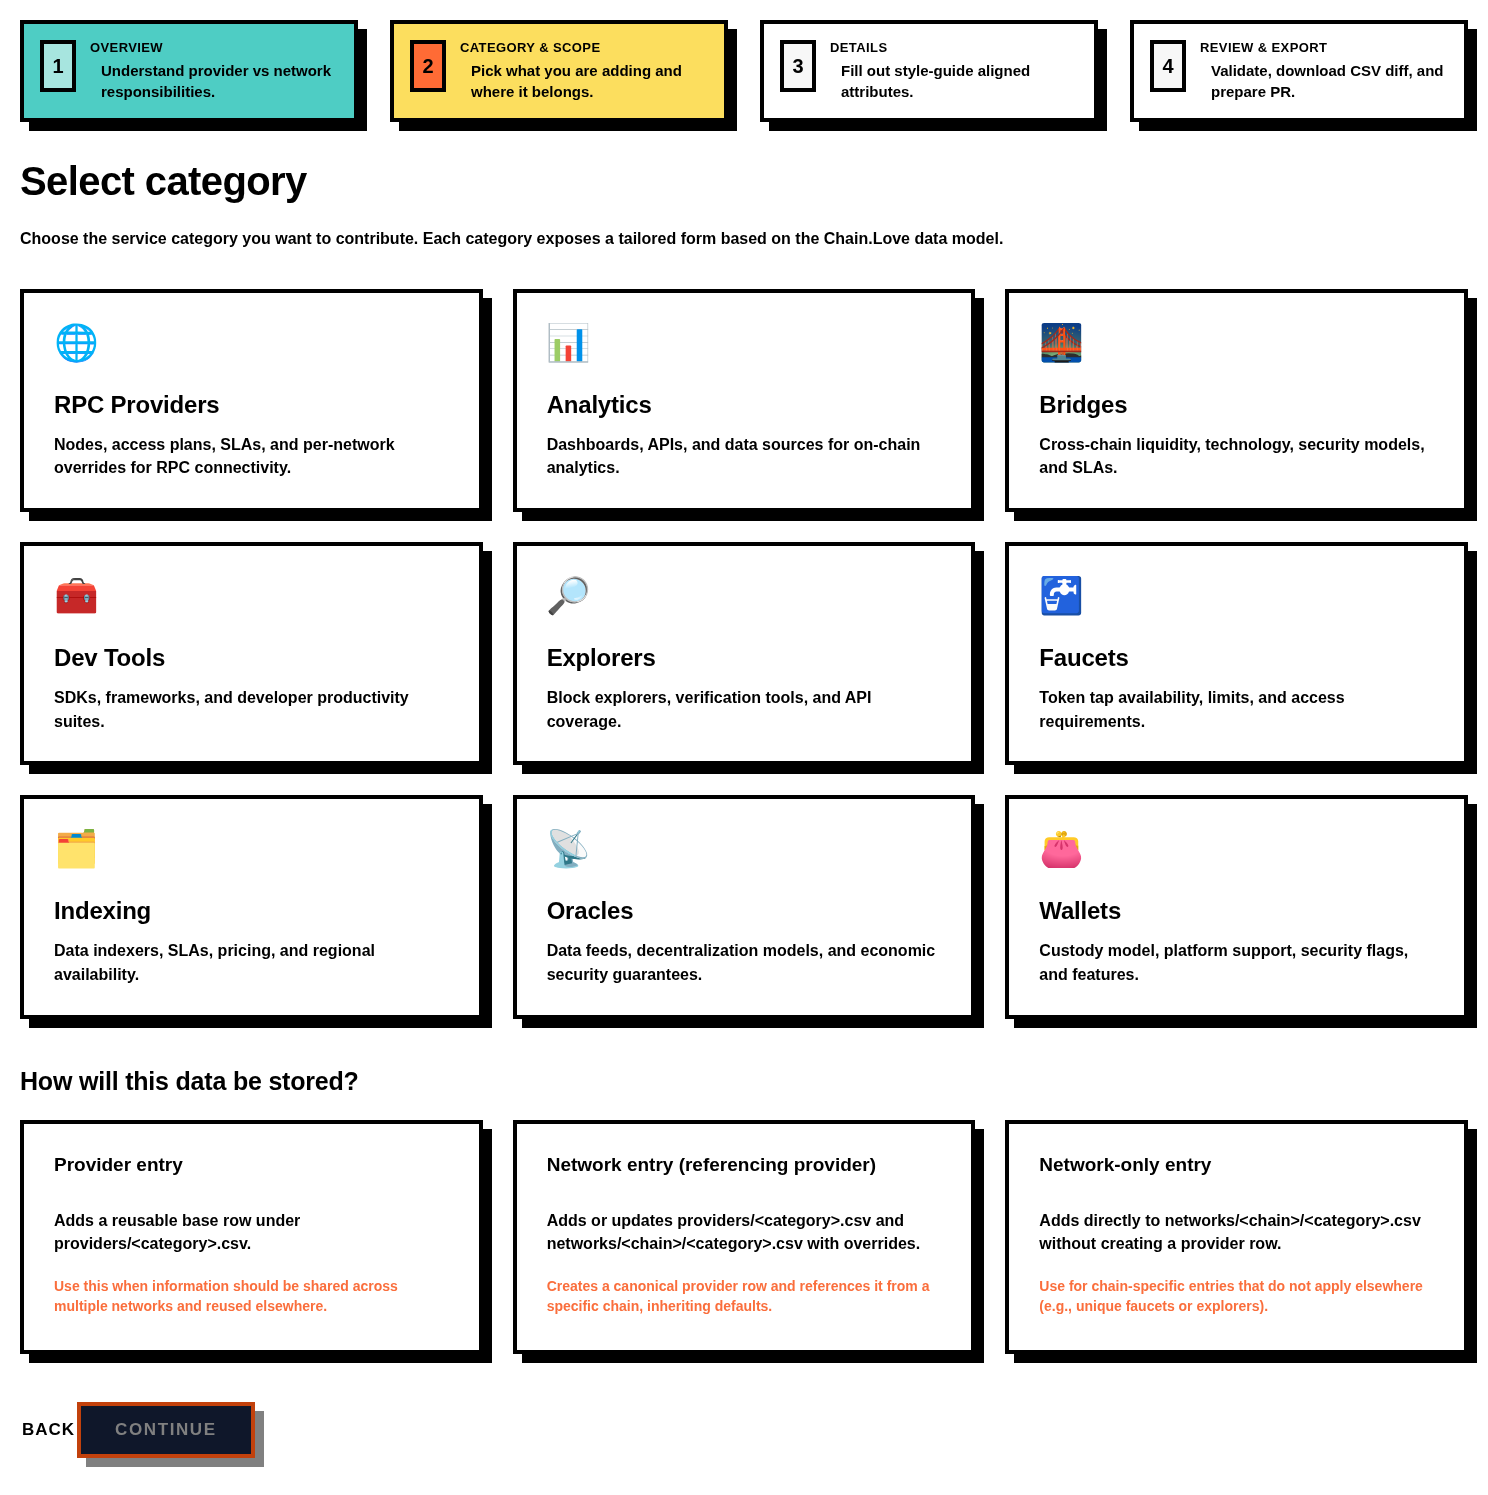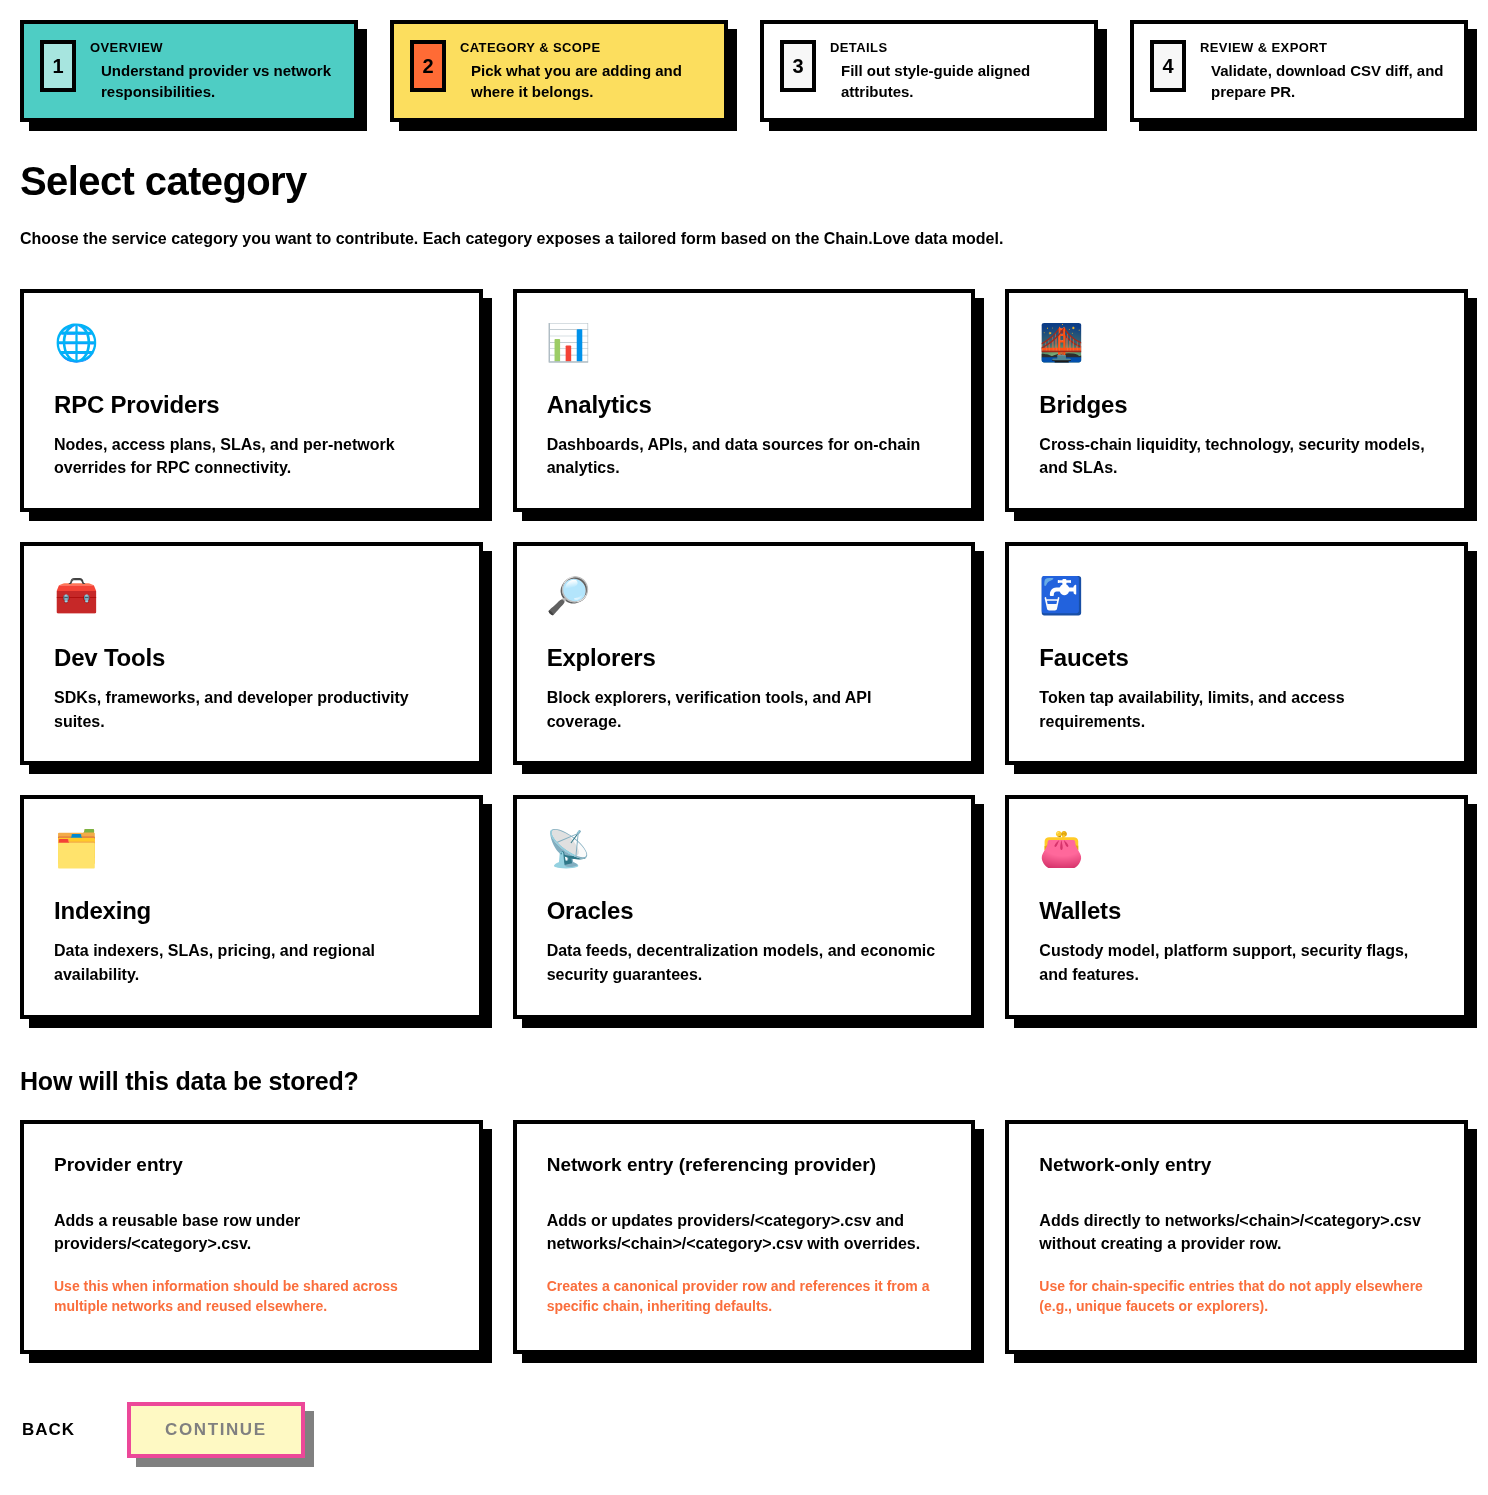--- a/index.html
+++ b/index.html
@@ -159,42 +159,41 @@
     font-size: 14px;
     font-weight: bold;
     line-height: 1.45;
     color: #FA6E3C;
   }
 
   
   .footer {
     display: flex;
     align-items: center;
-    gap: 50px;
     margin-top: 48px;
     padding-bottom: 30px;
   }
   .btn-back {
     font-size: 17px;
     font-weight: bold;
     letter-spacing: 1px;
     background: none;
     border: none;
     cursor: pointer;
     padding: 6px 2px;
     color: #000;
     font-family: "Liberation Sans", sans-serif;
   }
   .btn-continue {
     font-size: 17px;
     font-weight: bold;
     letter-spacing: 1.6px;
-    background: #fef9c3;
+    background: #0f172a;
     color: #808080;
-    border: 4px solid #ec4899;
+    border: 4px solid #c2410c;
     box-shadow: 9px 9px 0 #808080;
     padding: 14px 34px;
     cursor: not-allowed;
     font-family: "Liberation Sans", sans-serif;
   }
 </style>
 </head>
 <body>
 
 <div class="page">

